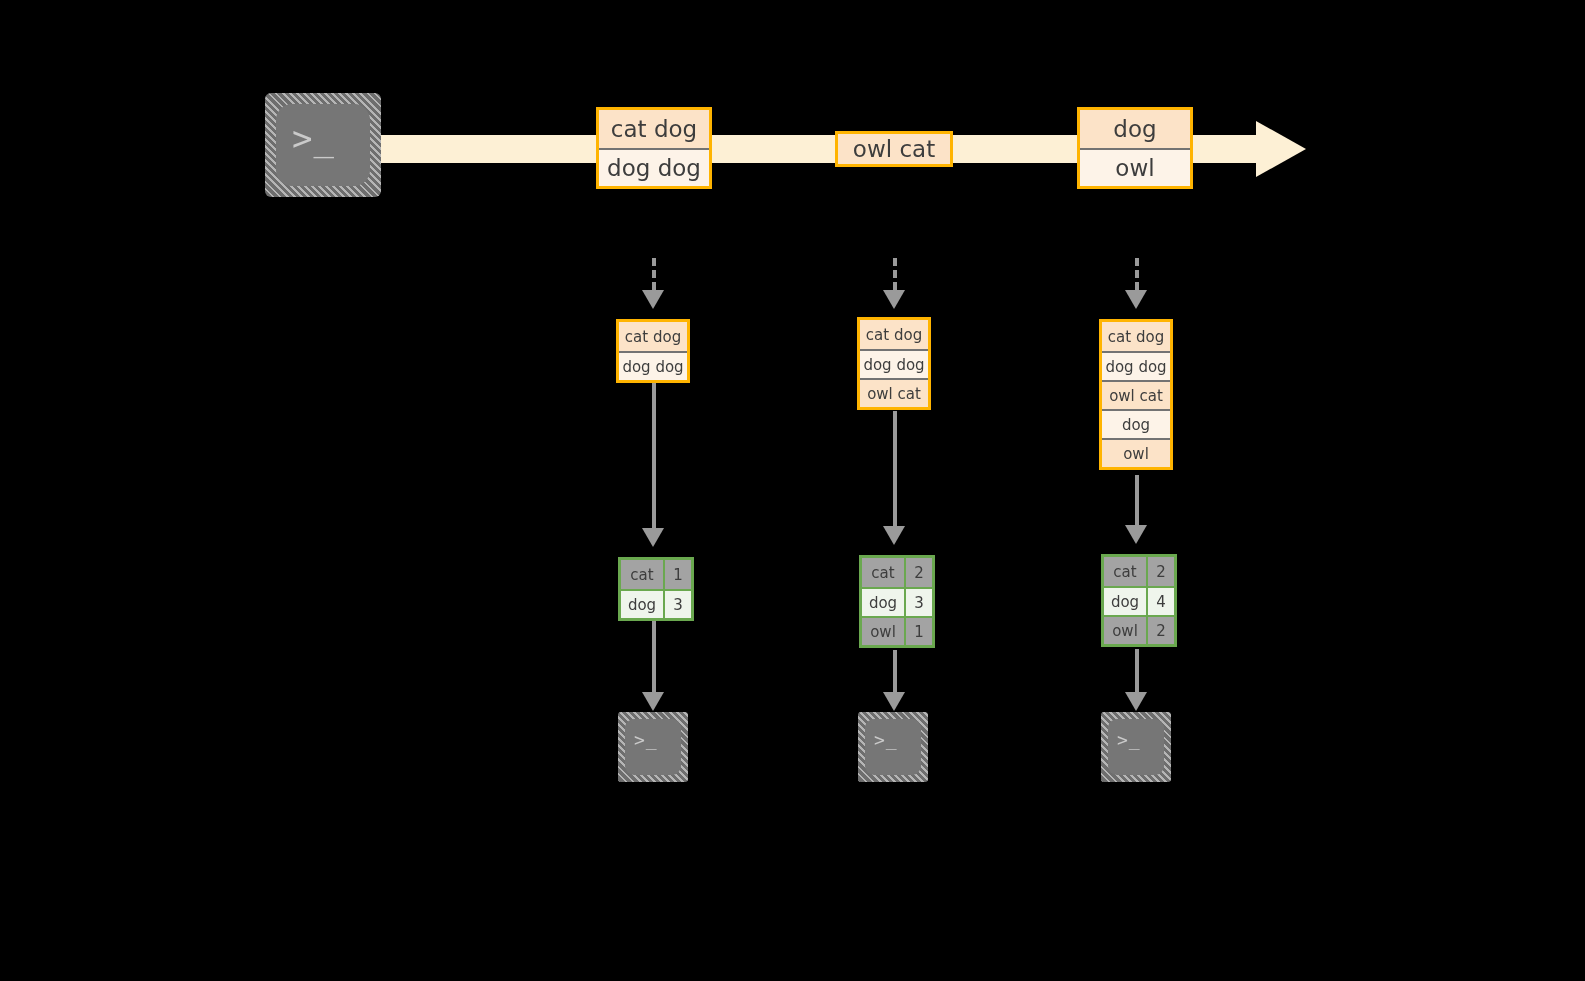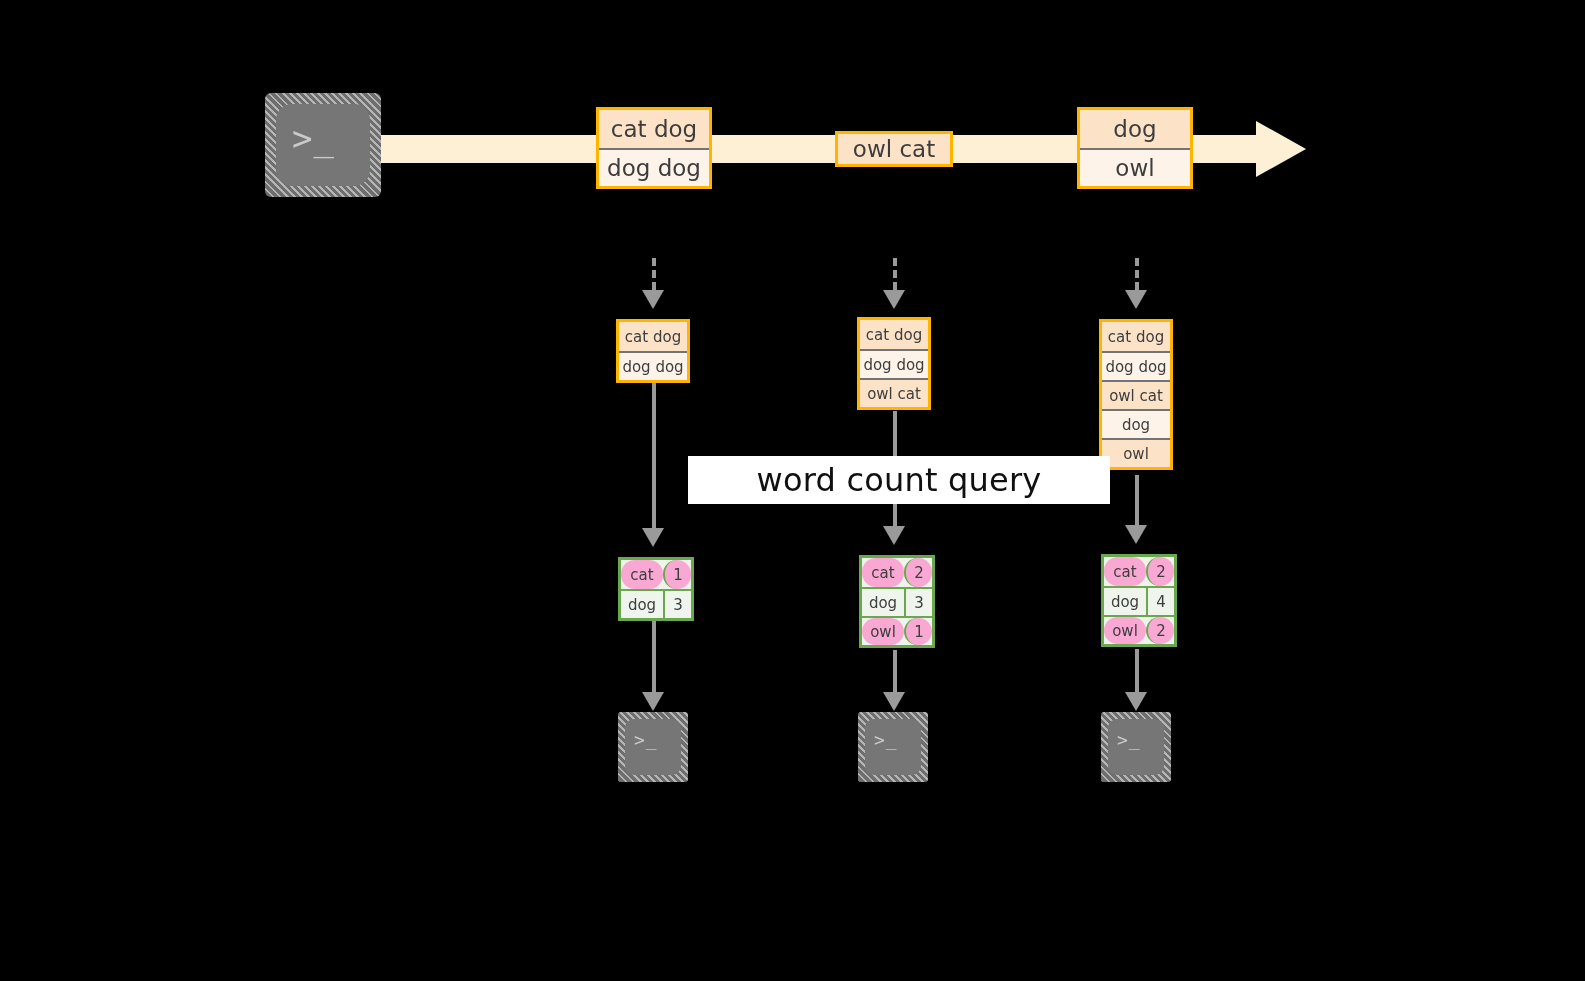--- a/index.html
+++ b/index.html
@@ -105,21 +105,21 @@
   .gbox .gc {
     box-sizing: border-box;
     display: flex;
     align-items: center;
     justify-content: center;
     font-size: 15px;
     color: #3d3d3d;
   }
   .gbox .gc.k { width: 42px; }
   .gbox .gc.v { width: 28px; border-left: 2px solid #6aa84f; }
-  .gbox .grow.dark  .gc { background: #f9a8d4; border-radius: 14px; }
+  .gbox .grow.dark  .gc { background: #a3a3a3; }
   .gbox .grow.light .gc { background: #eff5ec; }
 
   
   .vline {
     position: absolute;
     width: 4px;
     background: #9a9a9a;
     z-index: 1;
   }
   .vline.dashed {
@@ -275,15 +275,14 @@
 
   <div class="vline" style="left:1135px; top:649px; height:43px;"></div>
   <div class="vhead" style="left:1125px; top:692px;"></div>
 
   <div class="terminal small" style="left:1101px; top:712px; width:70px; height:70px;">
     <div class="inner">
       <span class="prompt">&gt;_</span>
     </div>
   </div>
 
-  <div class="query-label" style="left:688px; top:456px; width:422px; height:48px;">word count query</div>
 
 </div>
 
 </body></html>

